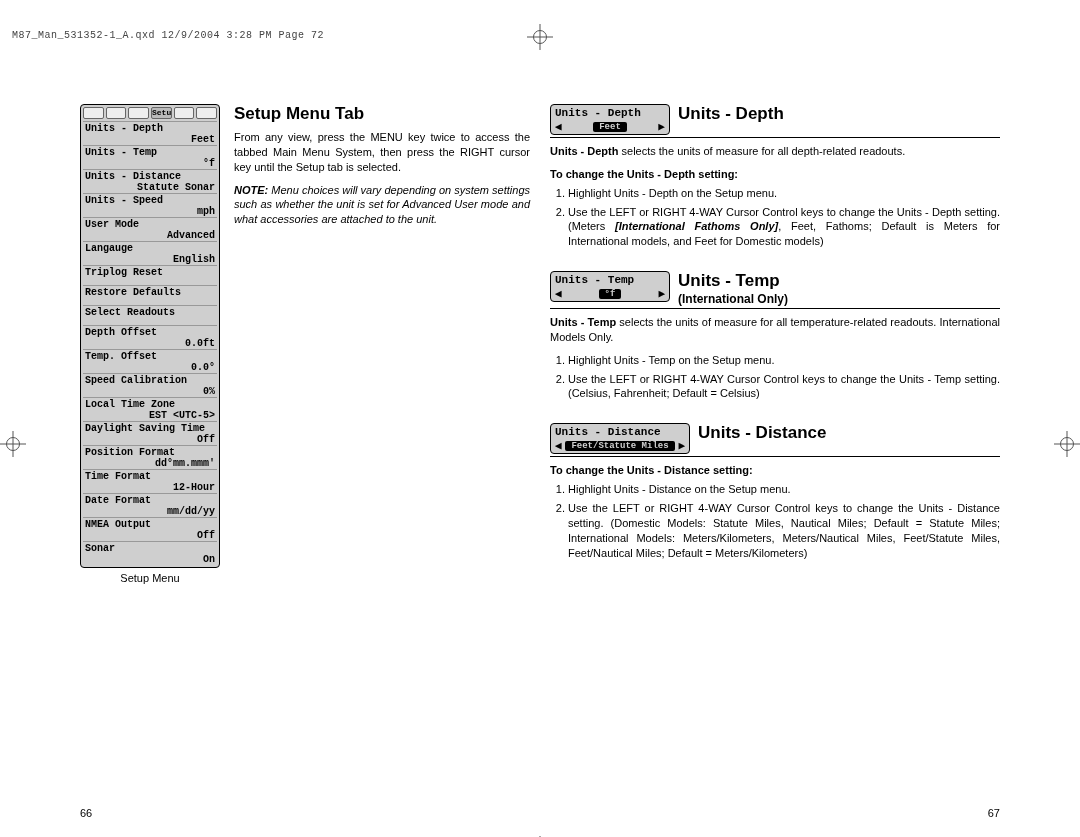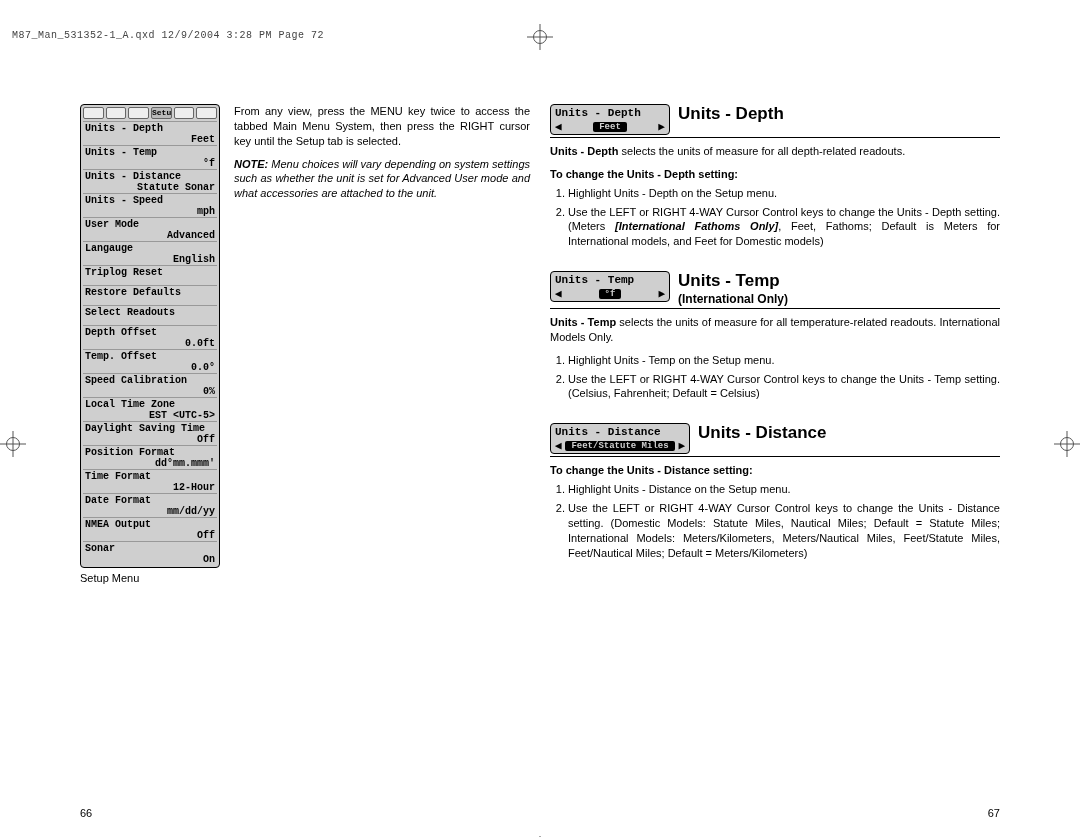--- a/index.html
+++ b/index.html
@@ -104,21 +104,21 @@
   .lcd .tab.sel { background: #bbb; font-weight: bold; }
   .lcd .row {
     border-top: 1px solid #999;
     padding: 1px 2px 0 2px;
     min-height: 20px;
     box-sizing: border-box;
   }
   .lcd .row .k { display:block; font-weight: bold; }
   .lcd .row .v { display:block; text-align: right; font-weight: bold; }
   .lcd-caption {
-    text-align: left;
+    text-align: center;
     font-size: 11px;
     margin-top: 4px;
   }
 
   .left-heading {
     font-weight: 800;
     font-size: 17px;
     margin: 0 0 6px 0;
   }
   .left-body {
@@ -312,20 +312,21 @@
               <div class="row">
                 <span class="k">Sonar</span>
                 <span class="v">On</span>
               </div>
             </div>
         </div>
         <div class="lcd-caption">Setup Menu</div>
       </div>
 
       <div class="left-article">
+        <h2 class="left-heading">Setup Menu Tab</h2>
         <div class="left-body">From any view, press the MENU key twice to access the tabbed Main Menu System, then press the RIGHT cursor key until the Setup tab is selected.</div>
         <div class="left-note">
           <span class="bi">NOTE:</span>
           <span>Menu choices will vary depending on system settings such as whether the unit is set for Advanced User mode and what accessories are attached to the unit.</span>
         </div>
       </div>
     </div>
   </div>
 
   <div class="col col-right">

